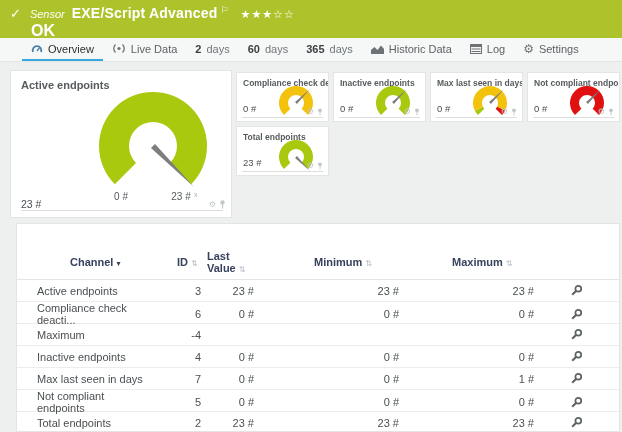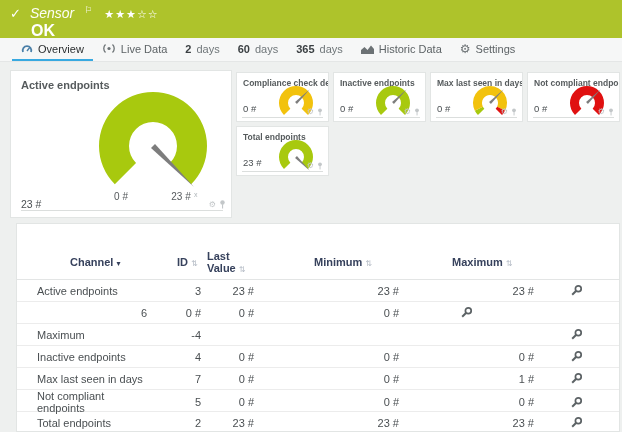--- a/index.html
+++ b/index.html
@@ -11,31 +11,31 @@
   }
   .ico { font-family:"DejaVu Sans",sans-serif; }
 
   
   .hdr {
     position:absolute; top:0; left:0; width:622px; height:38px;
     background:#aec32b; color:#fff;
   }
   .hdr-line { position:absolute; left:10px; top:5px; display:flex; align-items:baseline; white-space:nowrap; }
   .hdr-check { font-size:13px; font-weight:bold; margin-right:9px; }
-  .hdr-kind  { font-style:italic; font-size:14px; color:#fdfef5; margin-right:7px; }
+  .hdr-kind  { font-style:italic; font-size:11px; color:#fdfef5; margin-right:7px; }
   .hdr-title { font-weight:bold; font-size:14px; letter-spacing:.2px; }
   .hdr-flag  { font-size:9px; vertical-align:super; position:relative; top:-5px; margin-left:3px; }
   .hdr-stars { font-size:11px; margin-left:12px; letter-spacing:1px; }
   .hdr-status { position:absolute; left:31px; top:22px; font-size:16px; font-weight:bold; color:#fff; }
 
   
   .tabs {
     position:absolute; top:38px; left:0; width:622px; height:24px;
     background:#f6f7f7; border-bottom:1px solid #e4e6e6;
-    display:flex; align-items:stretch; padding-left:12px;
+    display:flex; align-items:stretch; padding-left:22px;
   }
   .tab {
     display:flex; align-items:center; gap:5px; padding:0 9px;
     font-size:11px; color:#5d6366; cursor:pointer;
     border-bottom:2px solid transparent; white-space:nowrap;
   }
   .tab.active { color:#2b2f31; border-bottom:2px solid #38a9e0; }
   .tab .num { font-weight:bold; color:#3a3f42; }
   .tab .unit { color:#70777a; }
   .tab-ico svg { display:block; }
@@ -88,20 +88,21 @@
   .td-ic { display:flex; justify-content:center; }
   .wrench-btn { background:none; border:none; cursor:pointer; padding:0; line-height:0; }
 </style>
 </head>
 <body>
 
 <div class="hdr">
   <div class="hdr-line">
     <span class="hdr-check ico">✓</span>
     <span class="hdr-kind">Sensor</span>
+    <span class="hdr-title">EXE/Script Advanced</span>
     <span class="hdr-flag ico">⚐</span>
     <span class="hdr-stars ico"><span>★★★</span><span>☆☆</span></span>
   </div>
   <div class="hdr-status">OK</div>
 </div>
 
 <div class="tabs">
   <div class="tab active">
     <span class="tab-ico">
       <svg width="12" height="12" viewBox="0 0 12 12">
@@ -135,20 +136,31 @@
   </div>
   <div class="tab">
     <span class="tab-ico">
       <svg width="13" height="10" viewBox="0 0 13 10">
           <polygon points="0,10 0,6 3.5,3 6.5,6 10,1.5 13,5 13,10" fill="#6c7275"></polygon>
         </svg>
     </span>
     <span>Historic Data</span>
   </div>
   <div class="tab">
+    <span class="tab-ico">
+      <svg width="12" height="10" viewBox="0 0 12 10">
+          <rect x="0.5" y="0.5" width="11" height="9" fill="none" stroke="#6c7275"></rect>
+          <rect x="0.5" y="0.5" width="11" height="2.5" fill="#6c7275"></rect>
+          <line x1="1.5" y1="5" x2="10.5" y2="5" stroke="#6c7275"></line>
+          <line x1="1.5" y1="7.5" x2="10.5" y2="7.5" stroke="#6c7275"></line>
+        </svg>
+    </span>
+    <span>Log</span>
+  </div>
+  <div class="tab">
     <span class="tab-ico gear-glyph ico">⚙</span>
     <span>Settings</span>
   </div>
 </div>
 
 <div class="panel" id="panel-main">
   <div class="panel-title">Active endpoints</div>
   <svg class="main-gauge" width="116" height="116" viewBox="-58 -58 116 116">
     <path d="M -38.18 38.18 A 54 54 0 1 1 38.18 38.18 L 16.97 16.97 A 24 24 0 1 0 -16.97 16.97 Z" fill="#a8c90e"></path>
     <polygon points="-2,2 2,-2 41,41" fill="#7d7d7d"></polygon>
@@ -271,20 +283,21 @@
       <span class="td-r">23 #</span>
       <span class="td-r">23 #</span>
       <span class="td-ic">
           <button class="wrench-btn"><svg width="13" height="13" viewBox="0 0 13 13">
               <circle cx="8.3" cy="4.7" r="2.9" fill="none" stroke="#5c6265" stroke-width="1.7"></circle>
               <line x1="6" y1="7" x2="2.2" y2="10.8" stroke="#5c6265" stroke-width="2"></line>
             </svg></button>
         </span>
     </div>
     <div class="trow">
+      <span>Compliance check deacti...</span>
       <span class="td-r">6</span>
       <span class="td-r">0 #</span>
       <span class="td-r">0 #</span>
       <span class="td-r">0 #</span>
       <span class="td-ic">
           <button class="wrench-btn"><svg width="13" height="13" viewBox="0 0 13 13">
               <circle cx="8.3" cy="4.7" r="2.9" fill="none" stroke="#5c6265" stroke-width="1.7"></circle>
               <line x1="6" y1="7" x2="2.2" y2="10.8" stroke="#5c6265" stroke-width="2"></line>
             </svg></button>
         </span>

